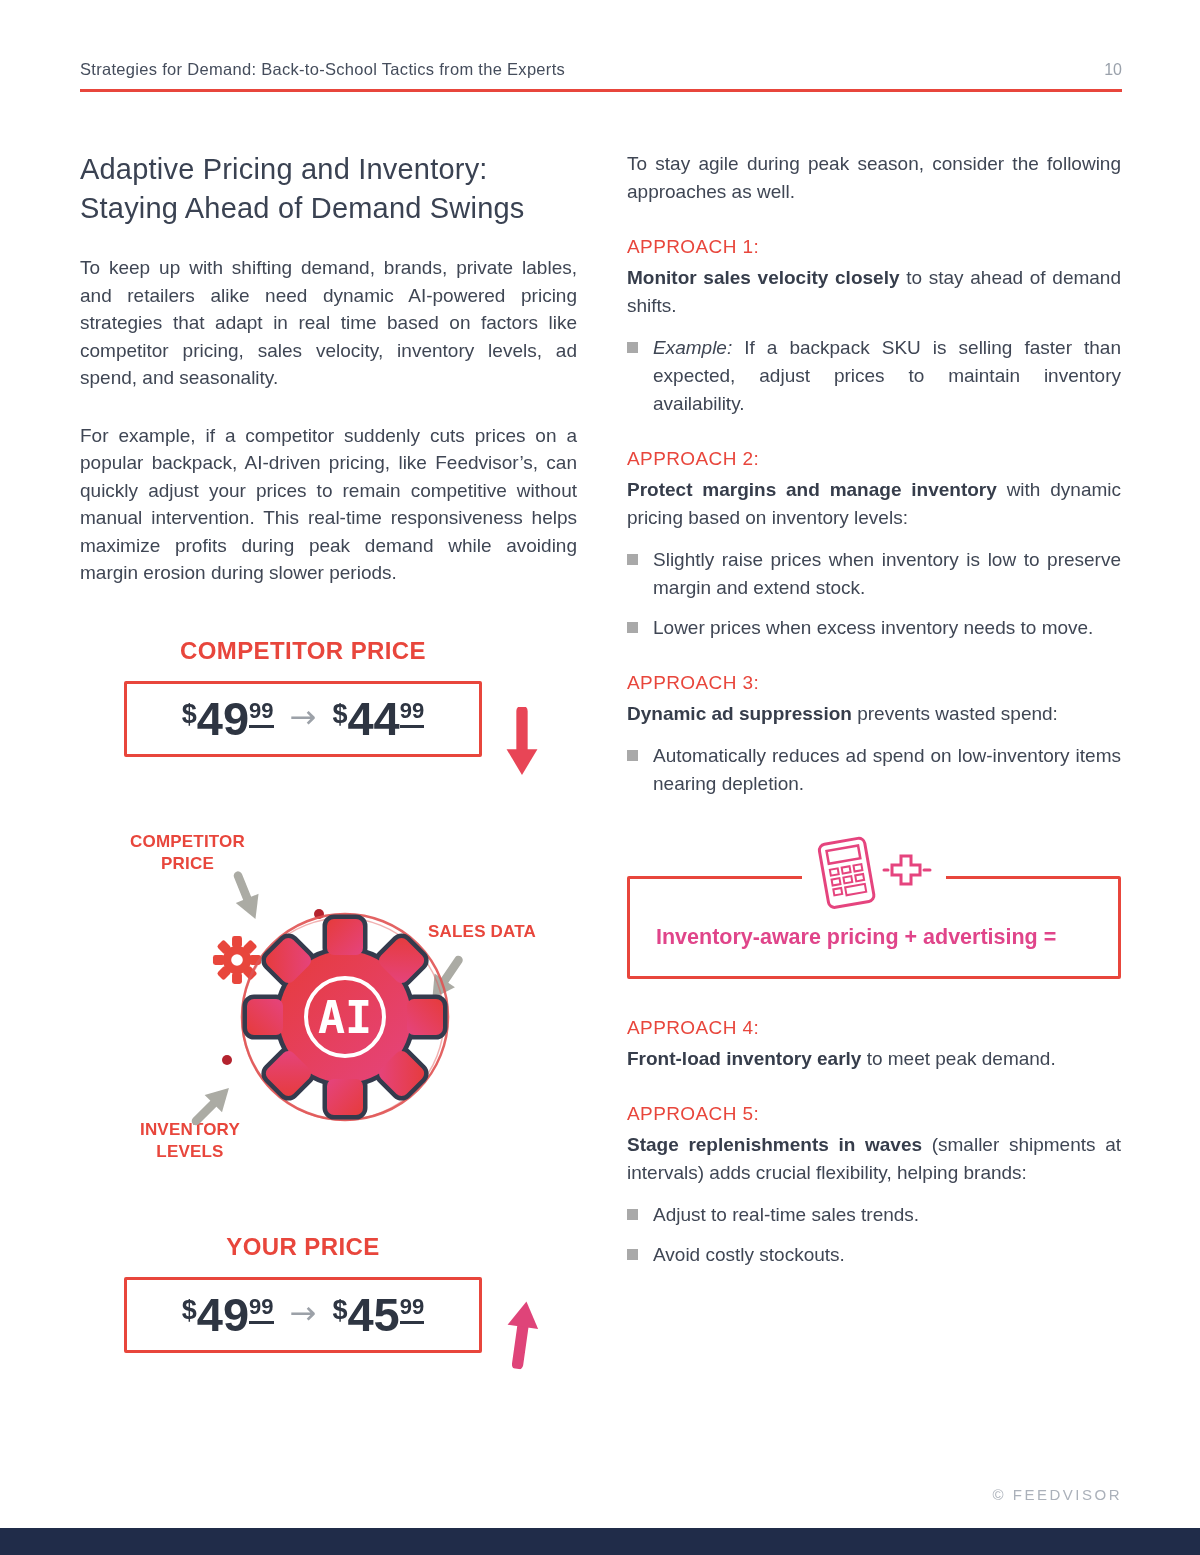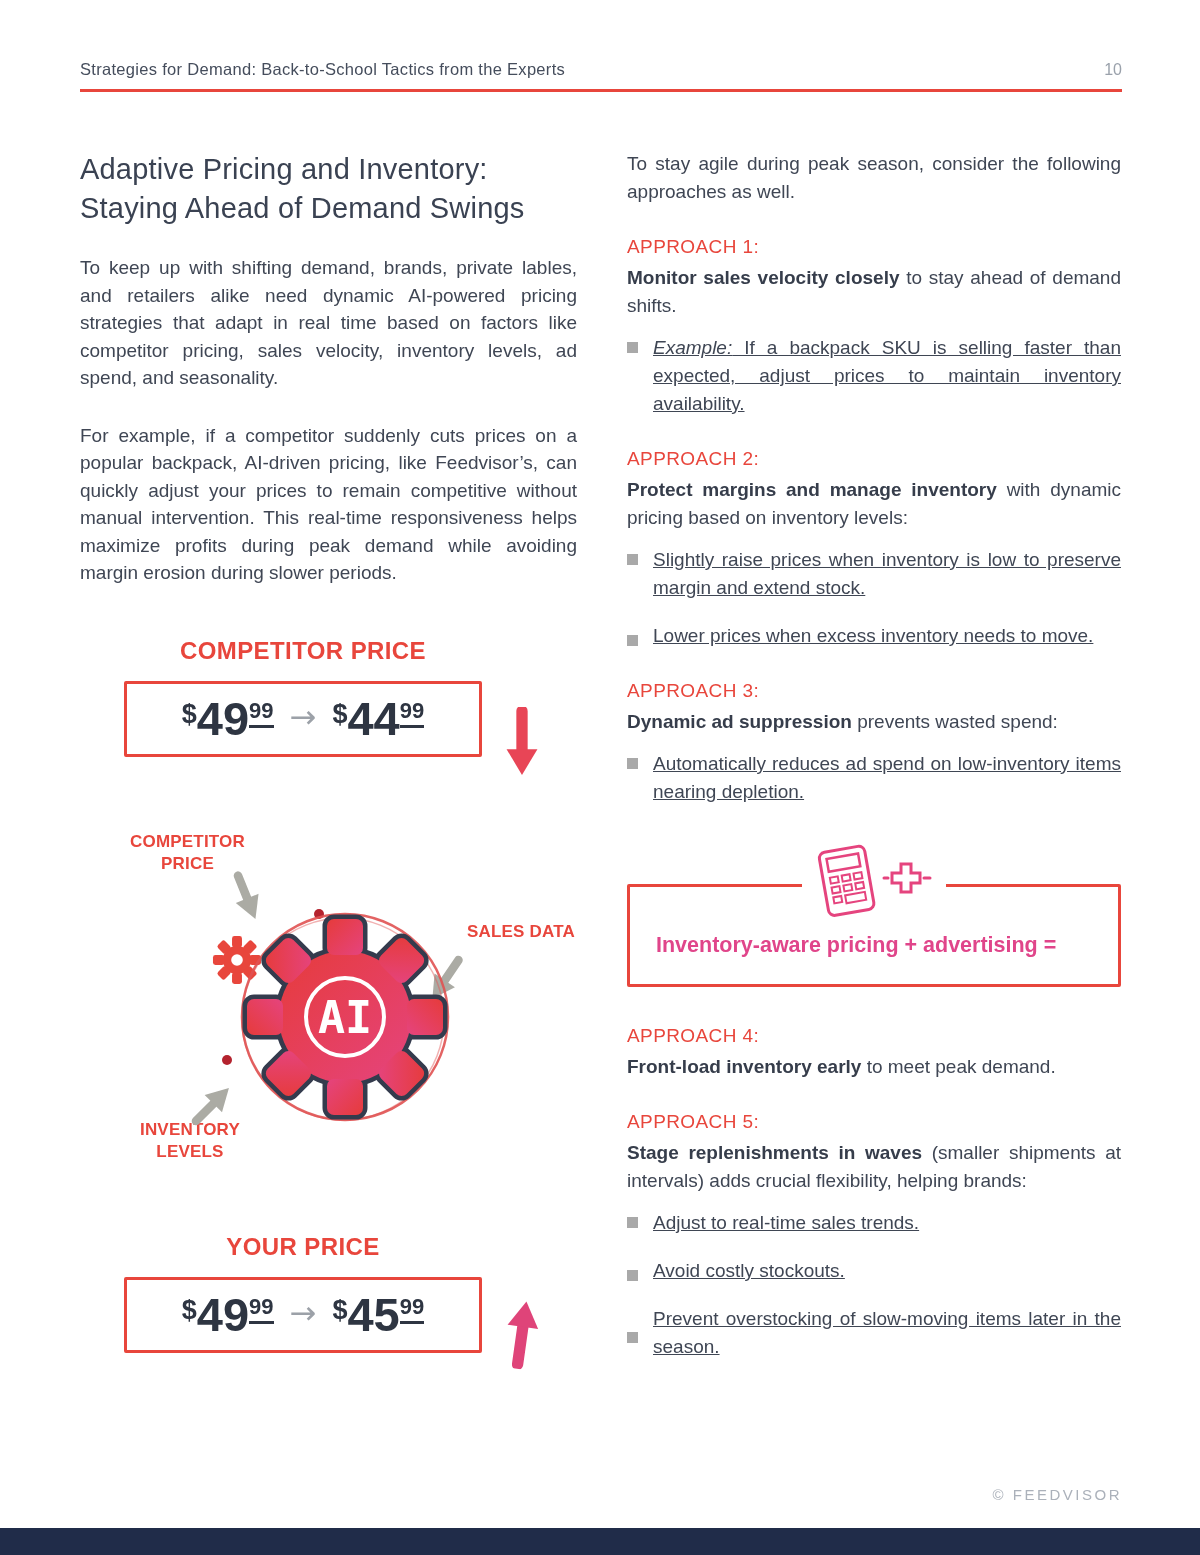--- a/index.html
+++ b/index.html
@@ -55,42 +55,42 @@
   .trend-arrow.down { top: 70px; }
   .trend-arrow.up { top: 64px; }
 
   
   .diagram { position: relative; margin-top: 68px; height: 362px; }
   .d-label {
     position: absolute; color: #e8463c; font-weight: 700;
     font-size: 17px; line-height: 22px; text-align: center; letter-spacing: .2px;
   }
   .d-label.comp { left: 40px; top: 6px; width: 135px; }
-  .d-label.sales { left: 348px; top: 96px; width: 147px; text-align: right; }
+  .d-label.sales { left: 348px; top: 96px; width: 147px; text-align: left; }
   .d-label.inv { left: 40px; top: 294px; width: 140px; }
   .g-arrow { position: absolute; }
   .g-arrow.a-comp { left: 152px; top: 44px; transform: rotate(-22deg); }
   .g-arrow.a-sales { left: 350px; top: 126px; transform: rotate(34deg); }
   .g-arrow.a-inv { left: 118px; top: 250px; transform: rotate(-135deg); }
   .small-gear { position: absolute; left: 128px; top: 106px; }
   .main-gear { position: absolute; left: 155px; top: 82px; }
   .d-dot { position: absolute; width: 10px; height: 10px; border-radius: 50%; background: #b4232e; }
   .d-dot.one { left: 234px; top: 84px; }
   .d-dot.two { left: 142px; top: 230px; }
 
   
   .intro { font-size: 19px; line-height: 28px; text-align: justify; }
   .approach-label {
     margin-top: 30px; color: #e8463c; font-size: 19px;
     letter-spacing: .4px; font-weight: 500;
   }
   .approach-text { margin-top: 6px; font-size: 19px; line-height: 28px; text-align: justify; }
   .approach-text strong { font-weight: 700; color: #363d4b; }
-  .bullet { display: flex; margin-top: 14px; text-decoration: underline; }
-  .bullet + .bullet { margin-top: 20px; align-items: center; }
+  .bullet { display: flex; margin-top: 14px; }
+  .bullet + .bullet { margin-top: 12px; }
   .bullet .sq { flex: 0 0 11px; width: 11px; height: 11px; background: #a9a9a9; margin-top: 8px; margin-right: 15px; }
   .bullet p { font-size: 19px; line-height: 28px; text-align: justify; flex: 1; }
   .bullet em { font-style: italic; }
 
   
   .callout {
     position: relative; margin-top: 78px;
     border: 3.5px solid #e8463c; border-radius: 2px;
     padding: 46px 26px 26px; text-align: left; background: #fff;
   }
@@ -330,23 +330,19 @@
         <div class="approach-label">APPROACH 5:</div>
         <p class="approach-text"><strong>Stage replenishments in waves</strong><span> (smaller shipments at intervals) adds crucial flexibility, helping brands:</span></p>
         <div class="bullet">
           <span class="sq"></span>
           <p><span>Adjust to real-time sales trends.</span></p>
         </div>
         <div class="bullet">
           <span class="sq"></span>
           <p><span>Avoid costly stockouts.</span></p>
         </div>
-        <div class="bullet">
-          <span class="sq"></span>
-          <p><span>Prevent overstocking of slow-moving items later in the season.</span></p>
-        </div>
       </section>
     </div>
   </div>
 
   <div class="footer">© FEEDVISOR</div>
   <div class="bottom-bar"></div>
 </div>
 
 </body></html>

